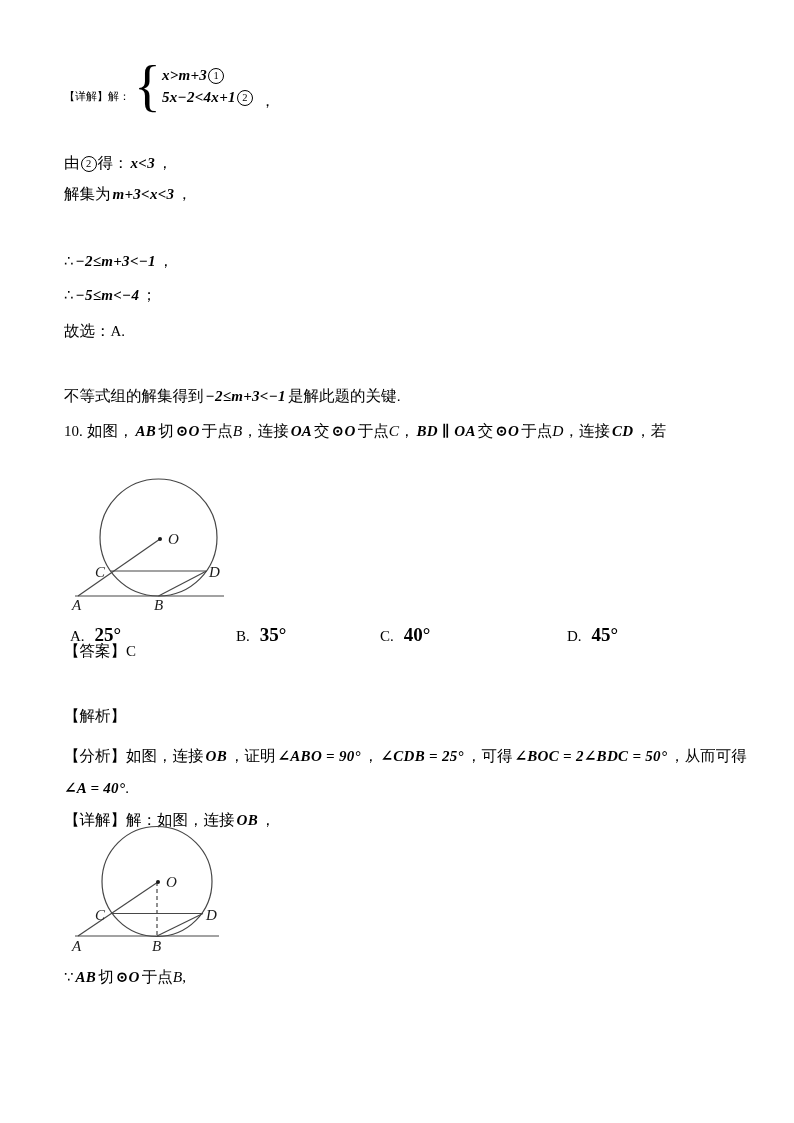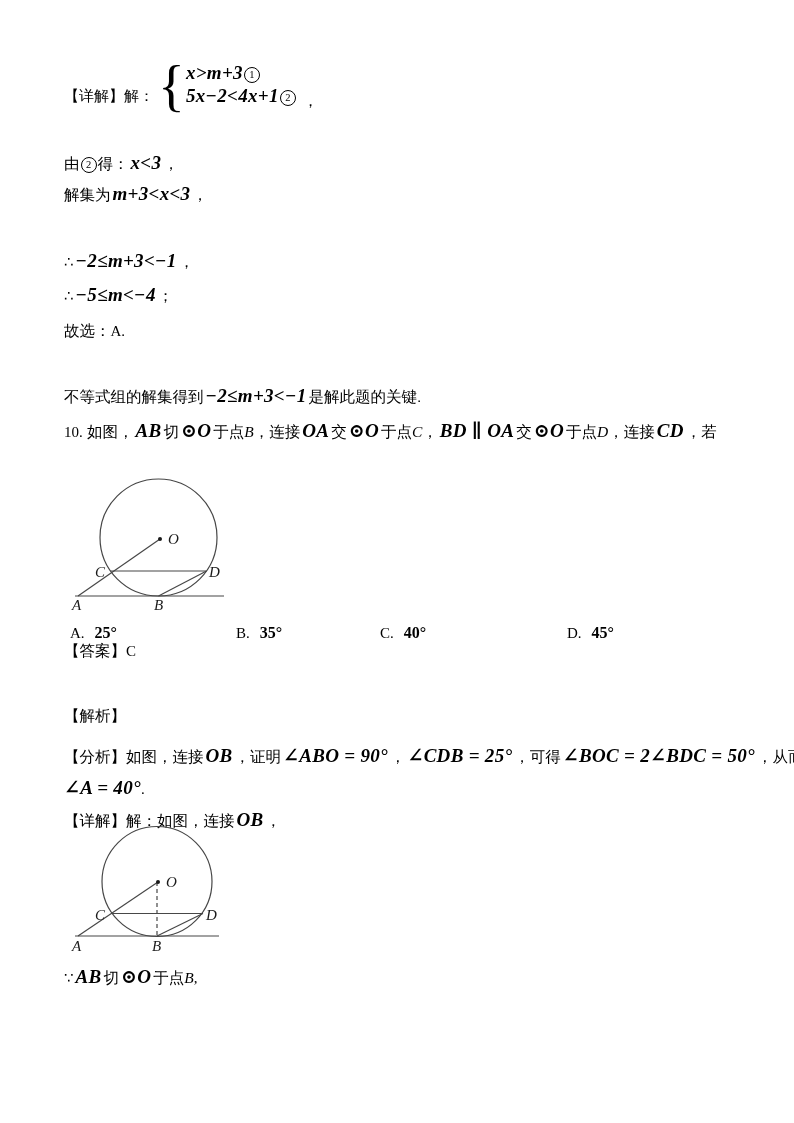--- a/index.html
+++ b/index.html
@@ -5,41 +5,41 @@
   html,body { margin:0; padding:0; background:#ffffff; }
   .page {
     position:relative; width:794px; height:1123px; background:#ffffff;
     color:#000; overflow:hidden;
     font-family:"Liberation Sans","DejaVu Sans",sans-serif;
   }
   .para { position:absolute; left:64px; white-space:nowrap; line-height:22px; }
   .run-cn  { font-size:15.5px; font-family:"Liberation Sans","DejaVu Sans",sans-serif; }
   .run-rm  { font-size:15px;   font-family:"Liberation Serif","DejaVu Serif",serif; }
   .run-var { font-size:15.5px; font-family:"Liberation Serif","DejaVu Serif",serif; font-style:italic; }
-  .run-math{ font-size:19px; font-family:"Liberation Serif","DejaVu Serif",serif;
+  .run-math{ font-size:15px; font-family:"Liberation Serif","DejaVu Serif",serif;
              font-weight:bold; font-style:italic; letter-spacing:0.3px; }
   .run-circ{ display:inline-block; width:14px; height:14px; border:1px solid #000; border-radius:50%;
              font-size:10.5px; line-height:14px; text-align:center;
              font-family:"Liberation Serif","DejaVu Serif",serif; vertical-align:1px; margin:0 1px; }
   .run-rm + .run-math, .run-cn + .run-math { margin-left:2px; }
   .run-math + .run-cn { margin-left:2px; }
 
   
   #sys { position:absolute; top:62px; left:64px; display:flex; align-items:flex-end; }
-  #sys .sys-label { font-size:15px; line-height:22px; margin-bottom:5px; }
+  #sys .sys-label { font-size:11px; line-height:22px; margin-bottom:5px; }
   #sys .sys-brace { font-family:"Liberation Serif","DejaVu Serif",serif; font-size:56px;
                     line-height:0.86; font-weight:400; margin:0 1px 2px 4px; }
   #sys .sys-rows  { display:flex; flex-direction:column; margin-bottom:4px; }
   #sys .sys-row   { line-height:22px; }
   #sys .sys-comma { font-size:15.5px; margin-left:6px; margin-bottom:0px; }
 
   
   .option { position:absolute; top:624px; white-space:nowrap; }
   .option .opt-letter { font-size:15px; font-family:"Liberation Serif","DejaVu Serif",serif; }
-  .option .opt-value  { font-size:16px; font-family:"Liberation Serif","DejaVu Serif",serif;
+  .option .opt-value  { font-size:19px; font-family:"Liberation Serif","DejaVu Serif",serif;
                         font-weight:bold; margin-left:10px; }
   #optA { left:70px; } #optB { left:236px; } #optC { left:380px; } #optD { left:567px; }
 
   
   .fig { position:absolute; }
   #fig1 { left:60px; top:460px; }
   #fig2 { left:60px; top:820px; }
   .fig text { font-family:"Liberation Serif","DejaVu Serif",serif; font-style:italic;
               font-size:15px; fill:#1a1a1a; }
 

